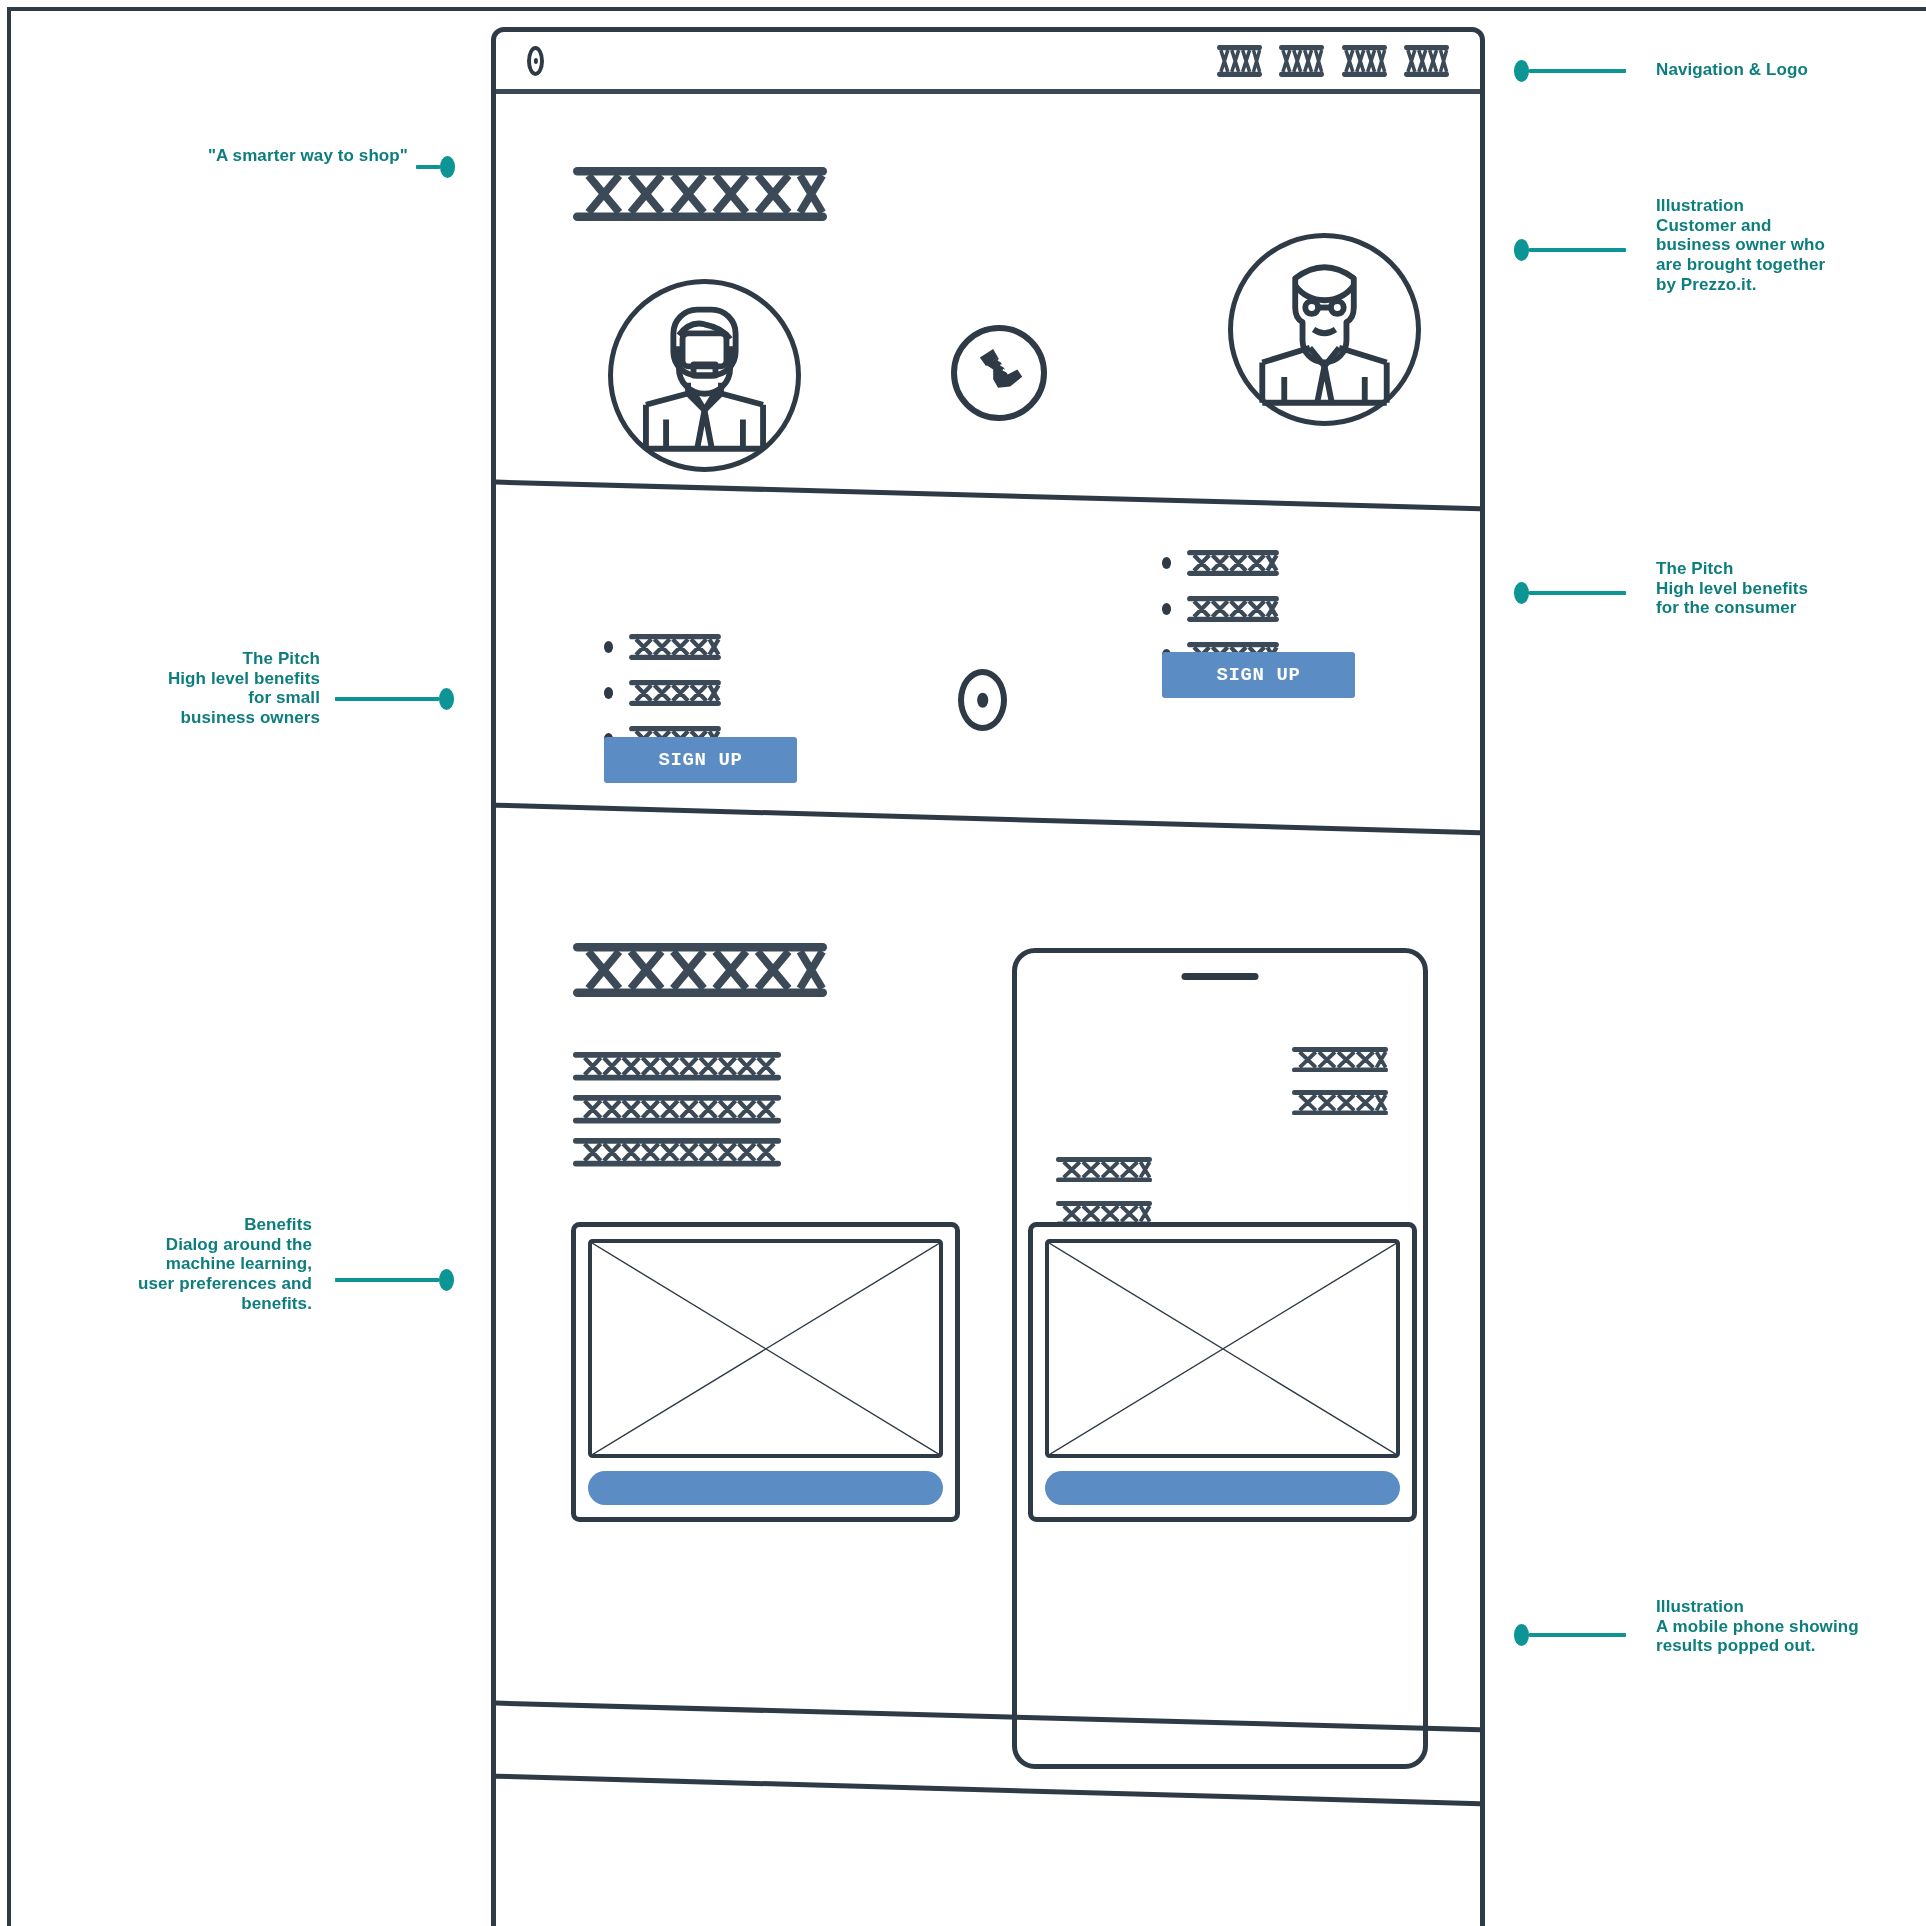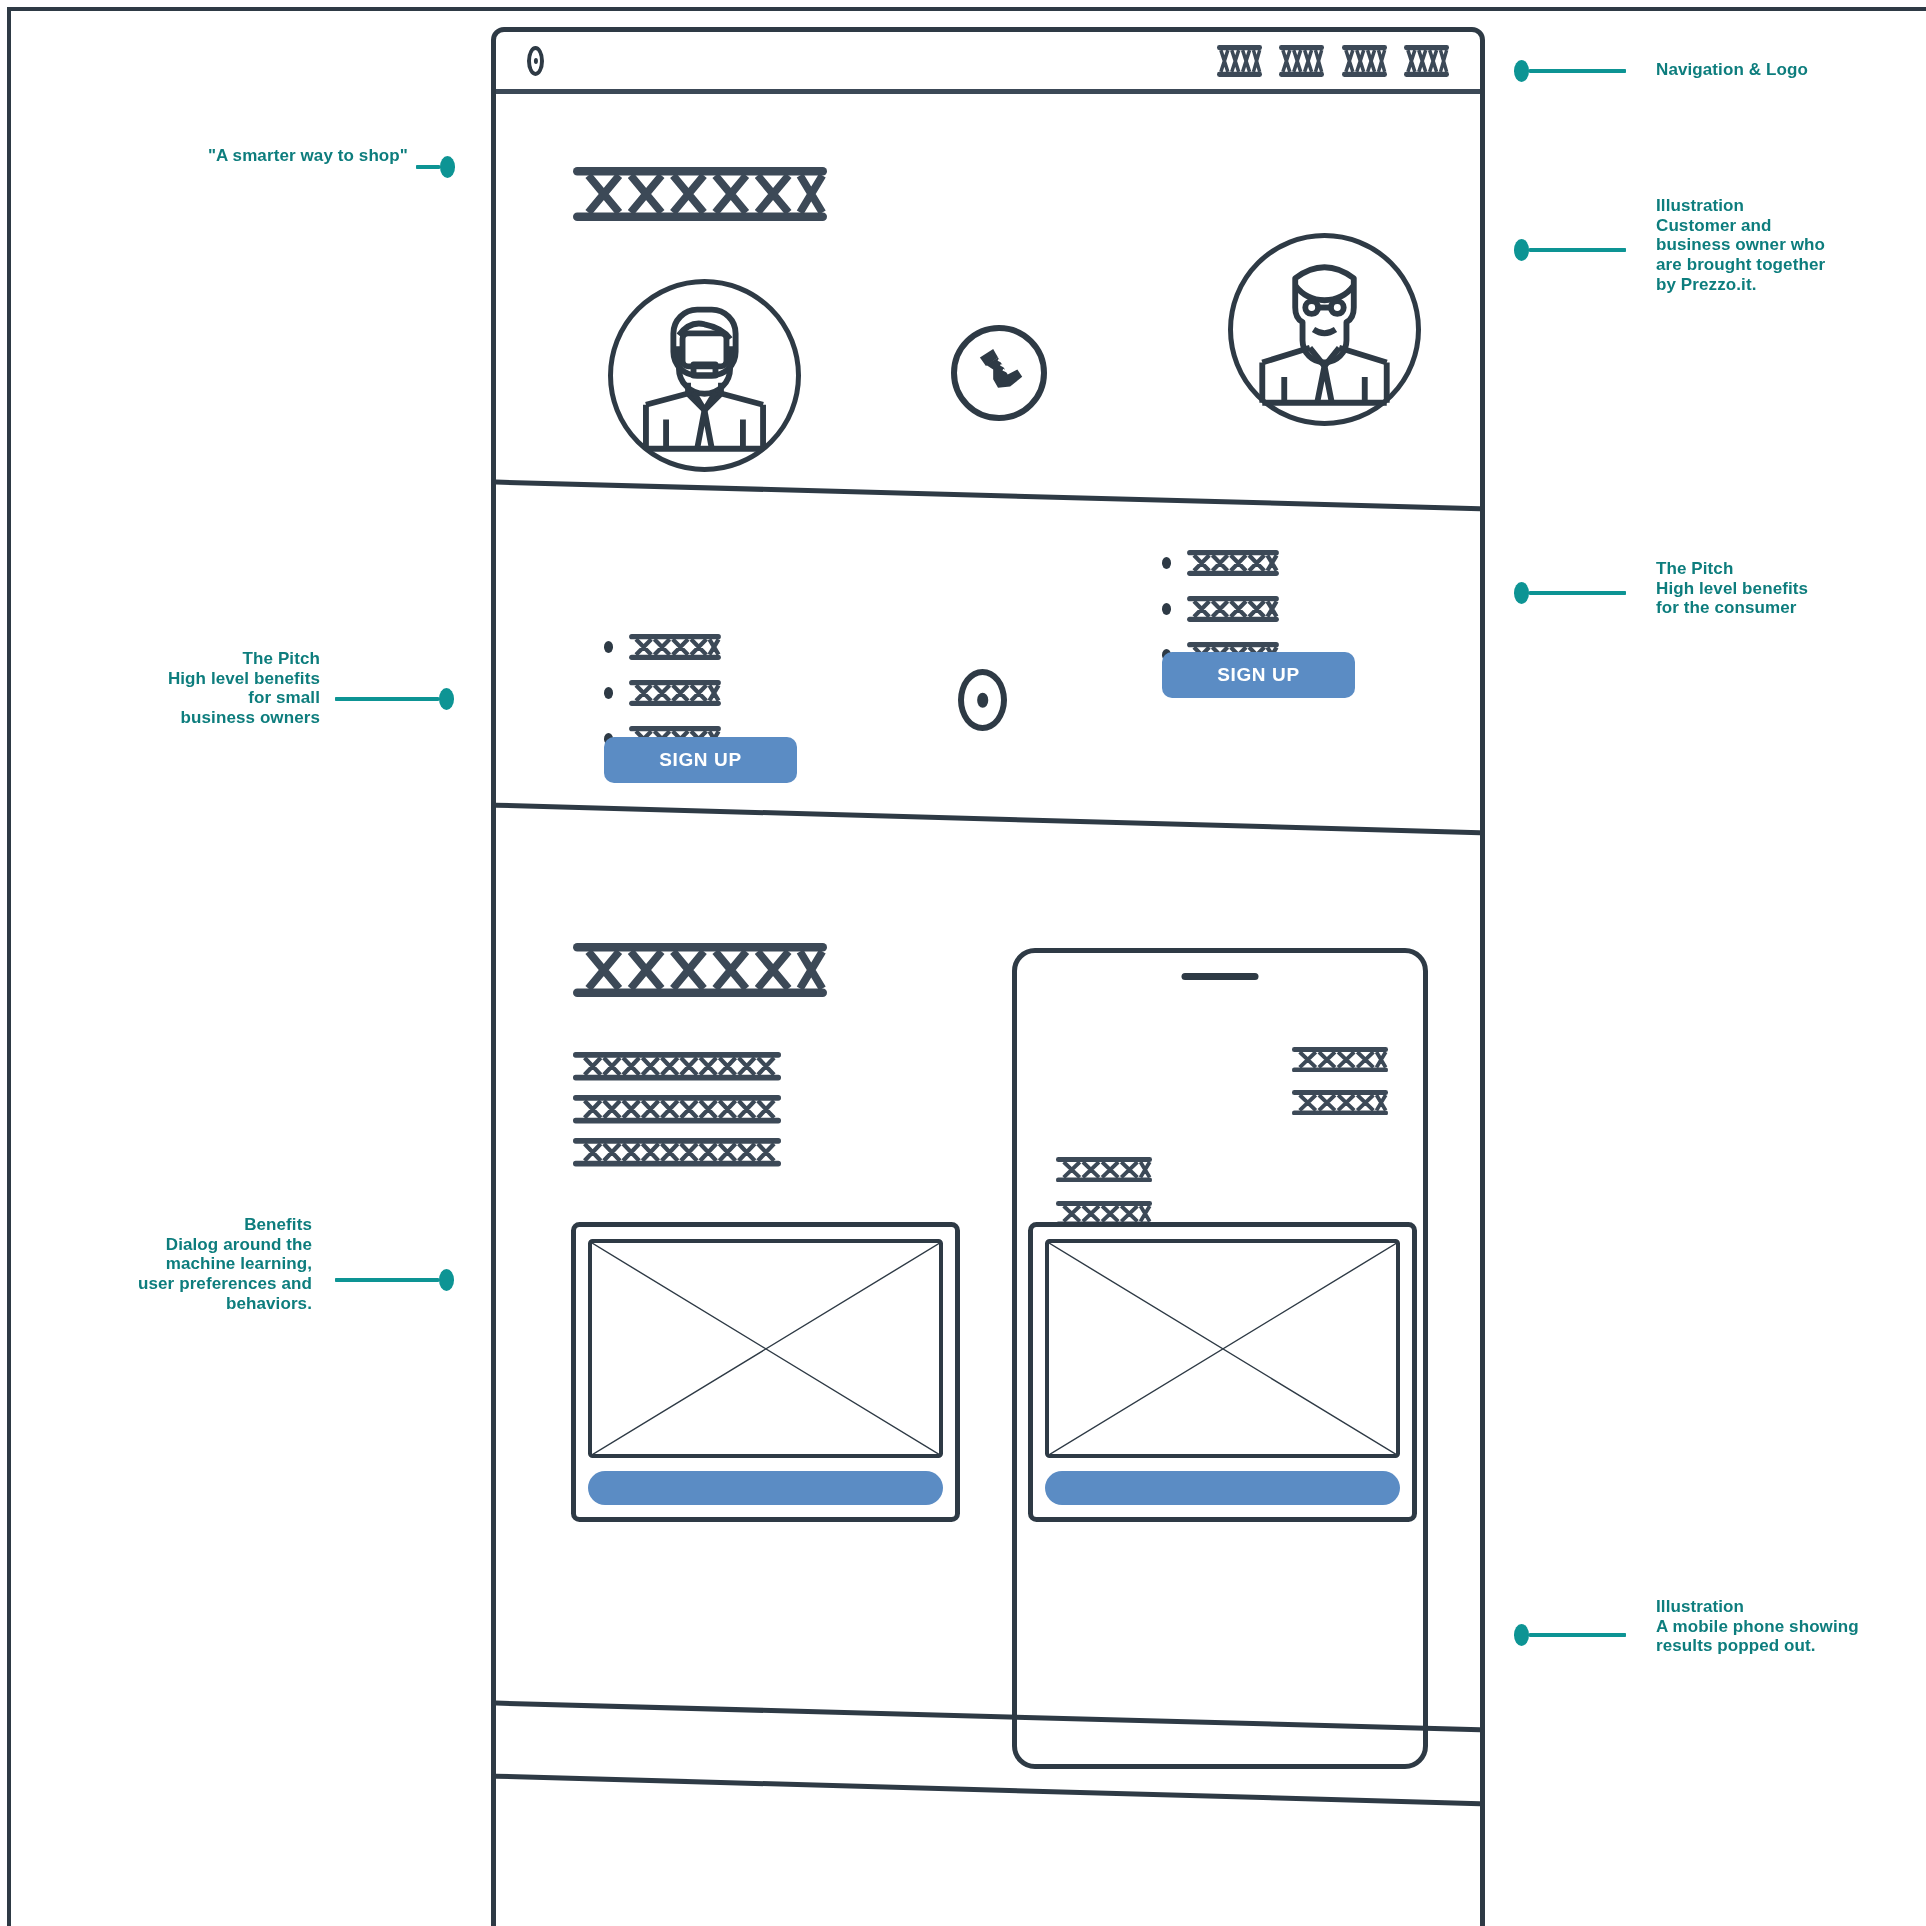--- a/index.html
+++ b/index.html
@@ -76,21 +76,21 @@
   }
 
   
   #pitch { position:absolute; left:0; top:483px; width:100%; height:316px; }
   .bullet-list { position:absolute; }
   .bullet-row { display:flex; align-items:center; gap: 15.4px; margin-bottom: 20px; }
   .bullet-dot { width: 9.2px; height: 11.6px; background:#2e3a45; border-radius:50%; flex:0 0 auto;}
   .btn-signup {
     display:inline-flex;align-items:center;justify-content:center;
     background:#5b8cc4;color:#ffffff;font-weight:bold;
-    border-radius: 10px; letter-spacing: 0.6px;
+    border-radius: 3px; letter-spacing: 0.6px; font-family: Liberation Mono, monospace;
   }
   #pitch-circle {
     position:absolute; width: 49px; height:62px;
     border: 6.2px solid #2e3a45; border-radius: 50%;
   }
   #pitch-circle::after{
     content:"";position:absolute;left:50%;top:50%;
     width:11.6px;height:14.6px;background:#2e3a45;border-radius:50%;
     transform:translate(-50%,-50%);
   }
@@ -150,21 +150,21 @@
 business owners</div>
 <div class="leader" style="left:335px; top:688px; width:119px;">
   <div class="line"></div>
   <div class="dot"></div>
 </div>
 
 <div class="anno anno-left anno-text" style="left:23px; top:1215px; width:289px;">Benefits
 Dialog around the
 machine learning,
 user preferences and
-behaviors.</div>
+benefits.</div>
 <div class="leader" style="left:335px; top:1269px; width:119px;">
   <div class="line"></div>
   <div class="dot"></div>
 </div>
 
 <div class="leader" style="left:1514px; top:60px; width:112px; flex-direction:row-reverse;">
   <div class="line"></div>
   <div class="dot"></div>
 </div>
 <div class="anno anno-right anno-text" style="left:1656px; top:60px; width:300px;">Navigation &amp; Logo</div>

